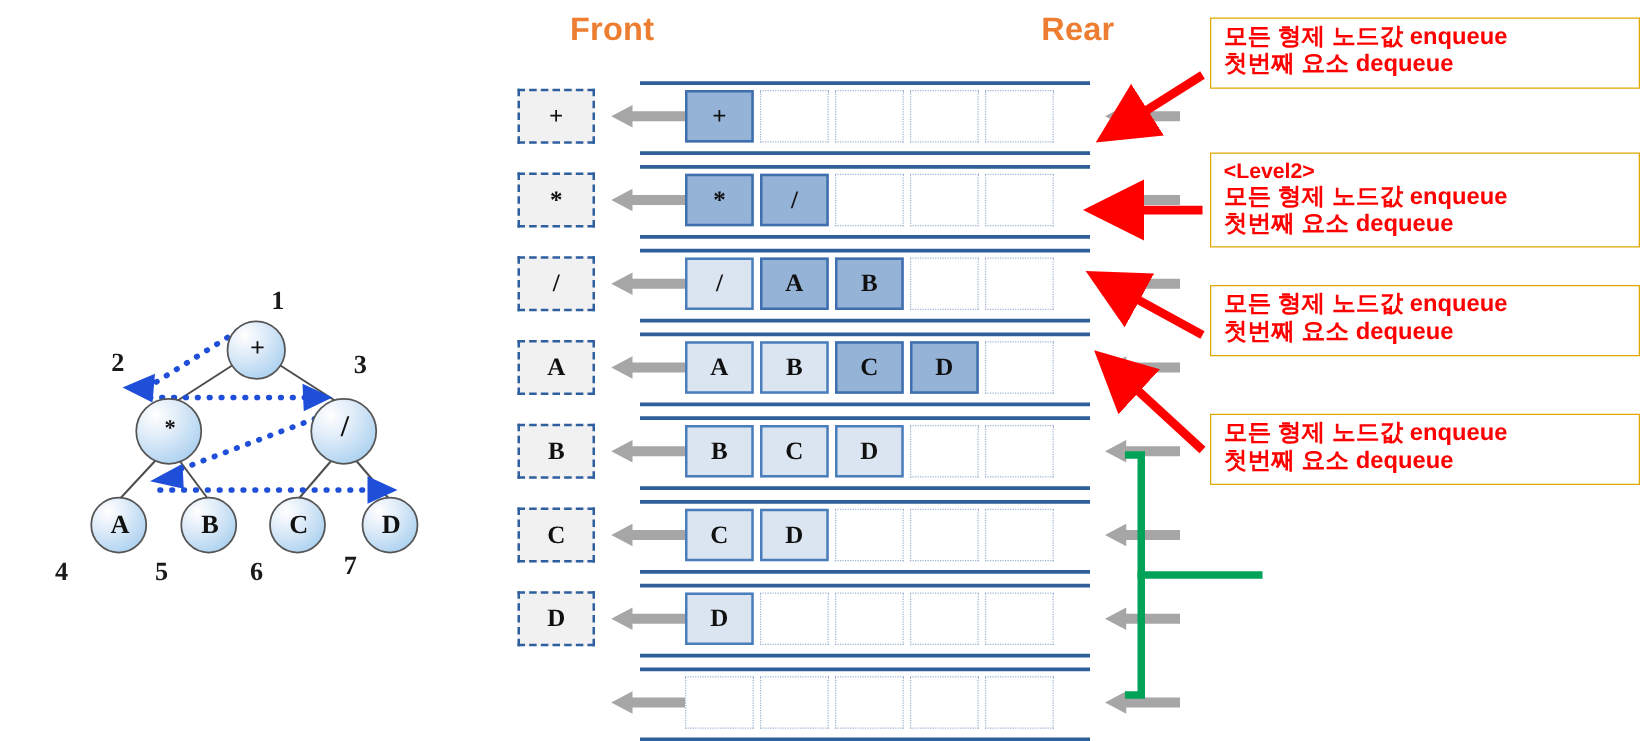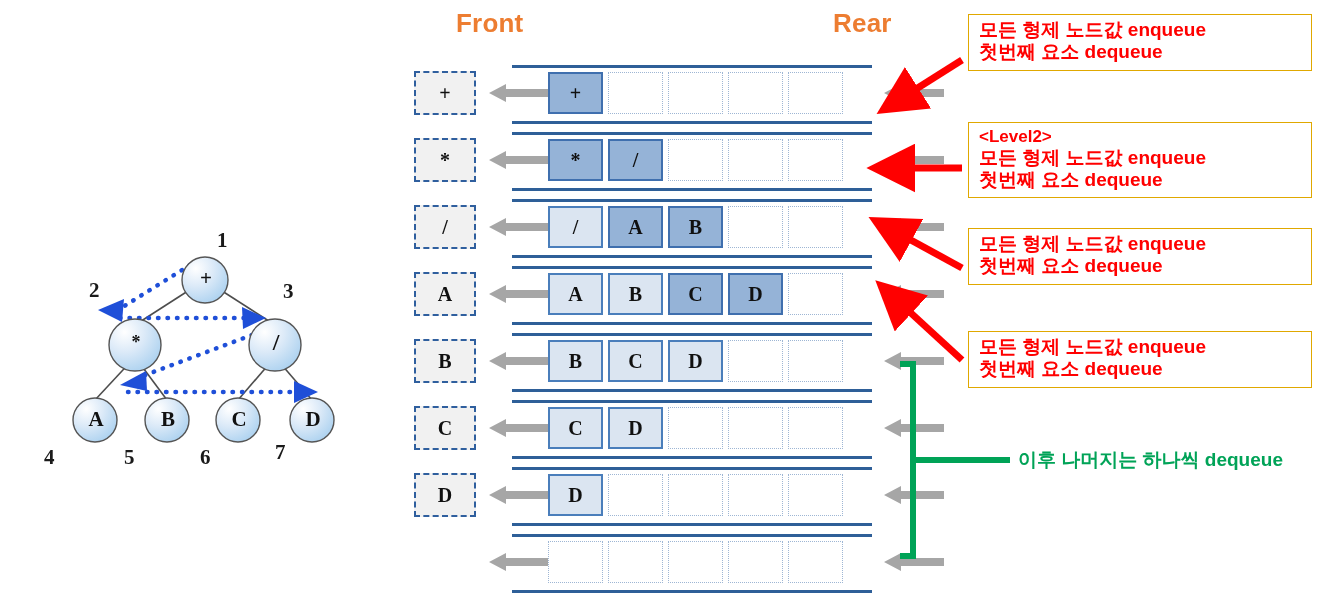--- a/index.html
+++ b/index.html
@@ -321,21 +321,20 @@
       <div class="note" style="top: 228px;">
         <div class="ln">모든 형제 노드값 enqueue</div>
         <div class="ln">첫번째 요소 dequeue</div>
       </div>
       <div class="note" style="top: 331px;">
         <div class="ln">모든 형제 노드값 enqueue</div>
         <div class="ln">첫번째 요소 dequeue</div>
       </div>
     </div>
 
-  <div id="green-text">이후 나머지는 하나씩 dequeue</div>
 
   <svg id="overlay">
     <defs>
       <marker id="redhead" markerWidth="7" markerHeight="7" refX="2.2" refY="3.5" orient="auto">
         <polygon points="0,0 7,3.5 0,7" fill="#ff0000"></polygon>
       </marker>
     </defs>
 
     <g stroke="#ff0000" stroke-width="7" fill="none" marker-end="url(#redhead)">
       <line x1="962" y1="60" x2="905" y2="96"></line>

